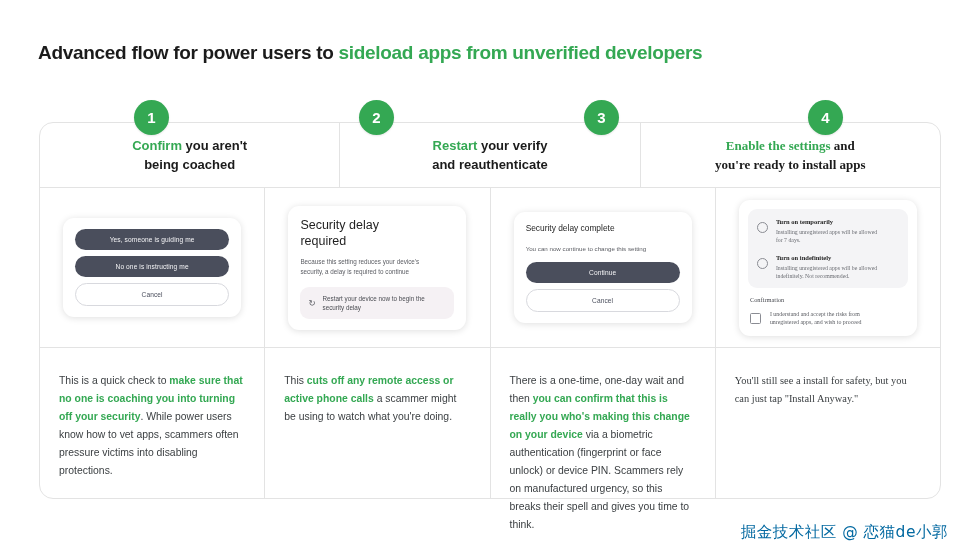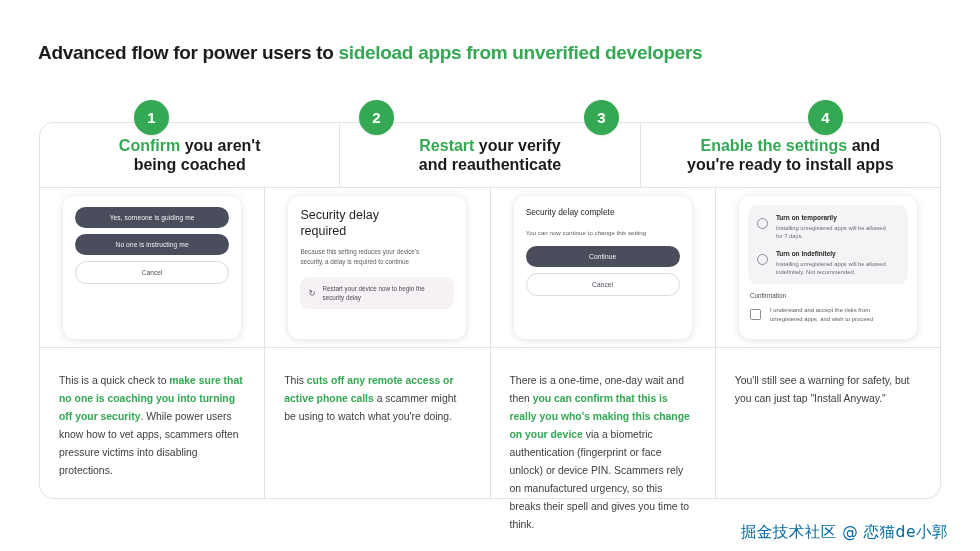--- a/index.html
+++ b/index.html
@@ -49,35 +49,35 @@
     min-height: 0;
   }
   .col {
     flex: 1 1 0;
     min-width: 0;
     display: flex;
     flex-direction: column;
     border-right: 1px solid #e3e3e3;
     box-sizing: border-box;
   }
-  .col:last-child { border-right: none; }
+  .col:last-child { border-right: none; font-family: Liberation Serif, serif; }
 
   
   .step-head {
     height: 65px;
     border-bottom: 1px solid #e3e3e3;
     display: flex;
     align-items: center;
     justify-content: center;
     text-align: center;
     box-sizing: border-box;
     padding: 0 12px;
   }
   .step-title {
-    font-size: 16px;
+    font-size: 13px;
     line-height: 19px;
     color: #1b1b1b;
     font-weight: 600;
   }
   .step-title .g { color: #34a853; }
 
   
   .badge {
     position: absolute;
     width: 35px;
@@ -97,20 +97,21 @@
   .badge-1 { left: 134px; }
   .badge-2 { left: 359px; }
   .badge-3 { left: 584px; }
   .badge-4 { left: 808px; }
 
   
   .mock-area {
     height: 160px;
     border-bottom: 1px solid #e3e3e3;
     display: flex;
+    align-items: center;
     justify-content: center;
     box-sizing: border-box;
     padding: 8px 10px;
   }
   .phone {
     width: 178px;
     background: #ffffff;
     border-radius: 11px;
     box-shadow: 0 1px 7px rgba(0,0,0,0.13);
     box-sizing: border-box;
@@ -403,19 +404,19 @@
           <p><span>This </span><span class="g">cuts off any remote access or active phone calls</span><span> a scammer might be using to watch what you're doing.</span></p>
         </div>
     </div>
     <div class="col">
       <div class="desc">
           <p><span>There is a one-time, one-day wait and then </span><span class="g">you can confirm that this is really you who's making this change on your device</span><span> via a biometric authentication (fingerprint or face unlock) or device PIN. Scammers rely on manufactured urgency, so this breaks their spell and gives you time to think.</span></p>
         </div>
     </div>
     <div class="col">
       <div class="desc">
-          <p><span>You'll still see a warning for safety, but you can just tap "Install Anyway."</span></p>
+          <p><span>You'll still see a install for safety, but you can just tap "Install Anyway."</span></p>
         </div>
     </div>
   </div>
 </div>
 
 <div class="watermark">掘金技术社区 @ 恋猫de小郭</div>
 
 </body></html>

